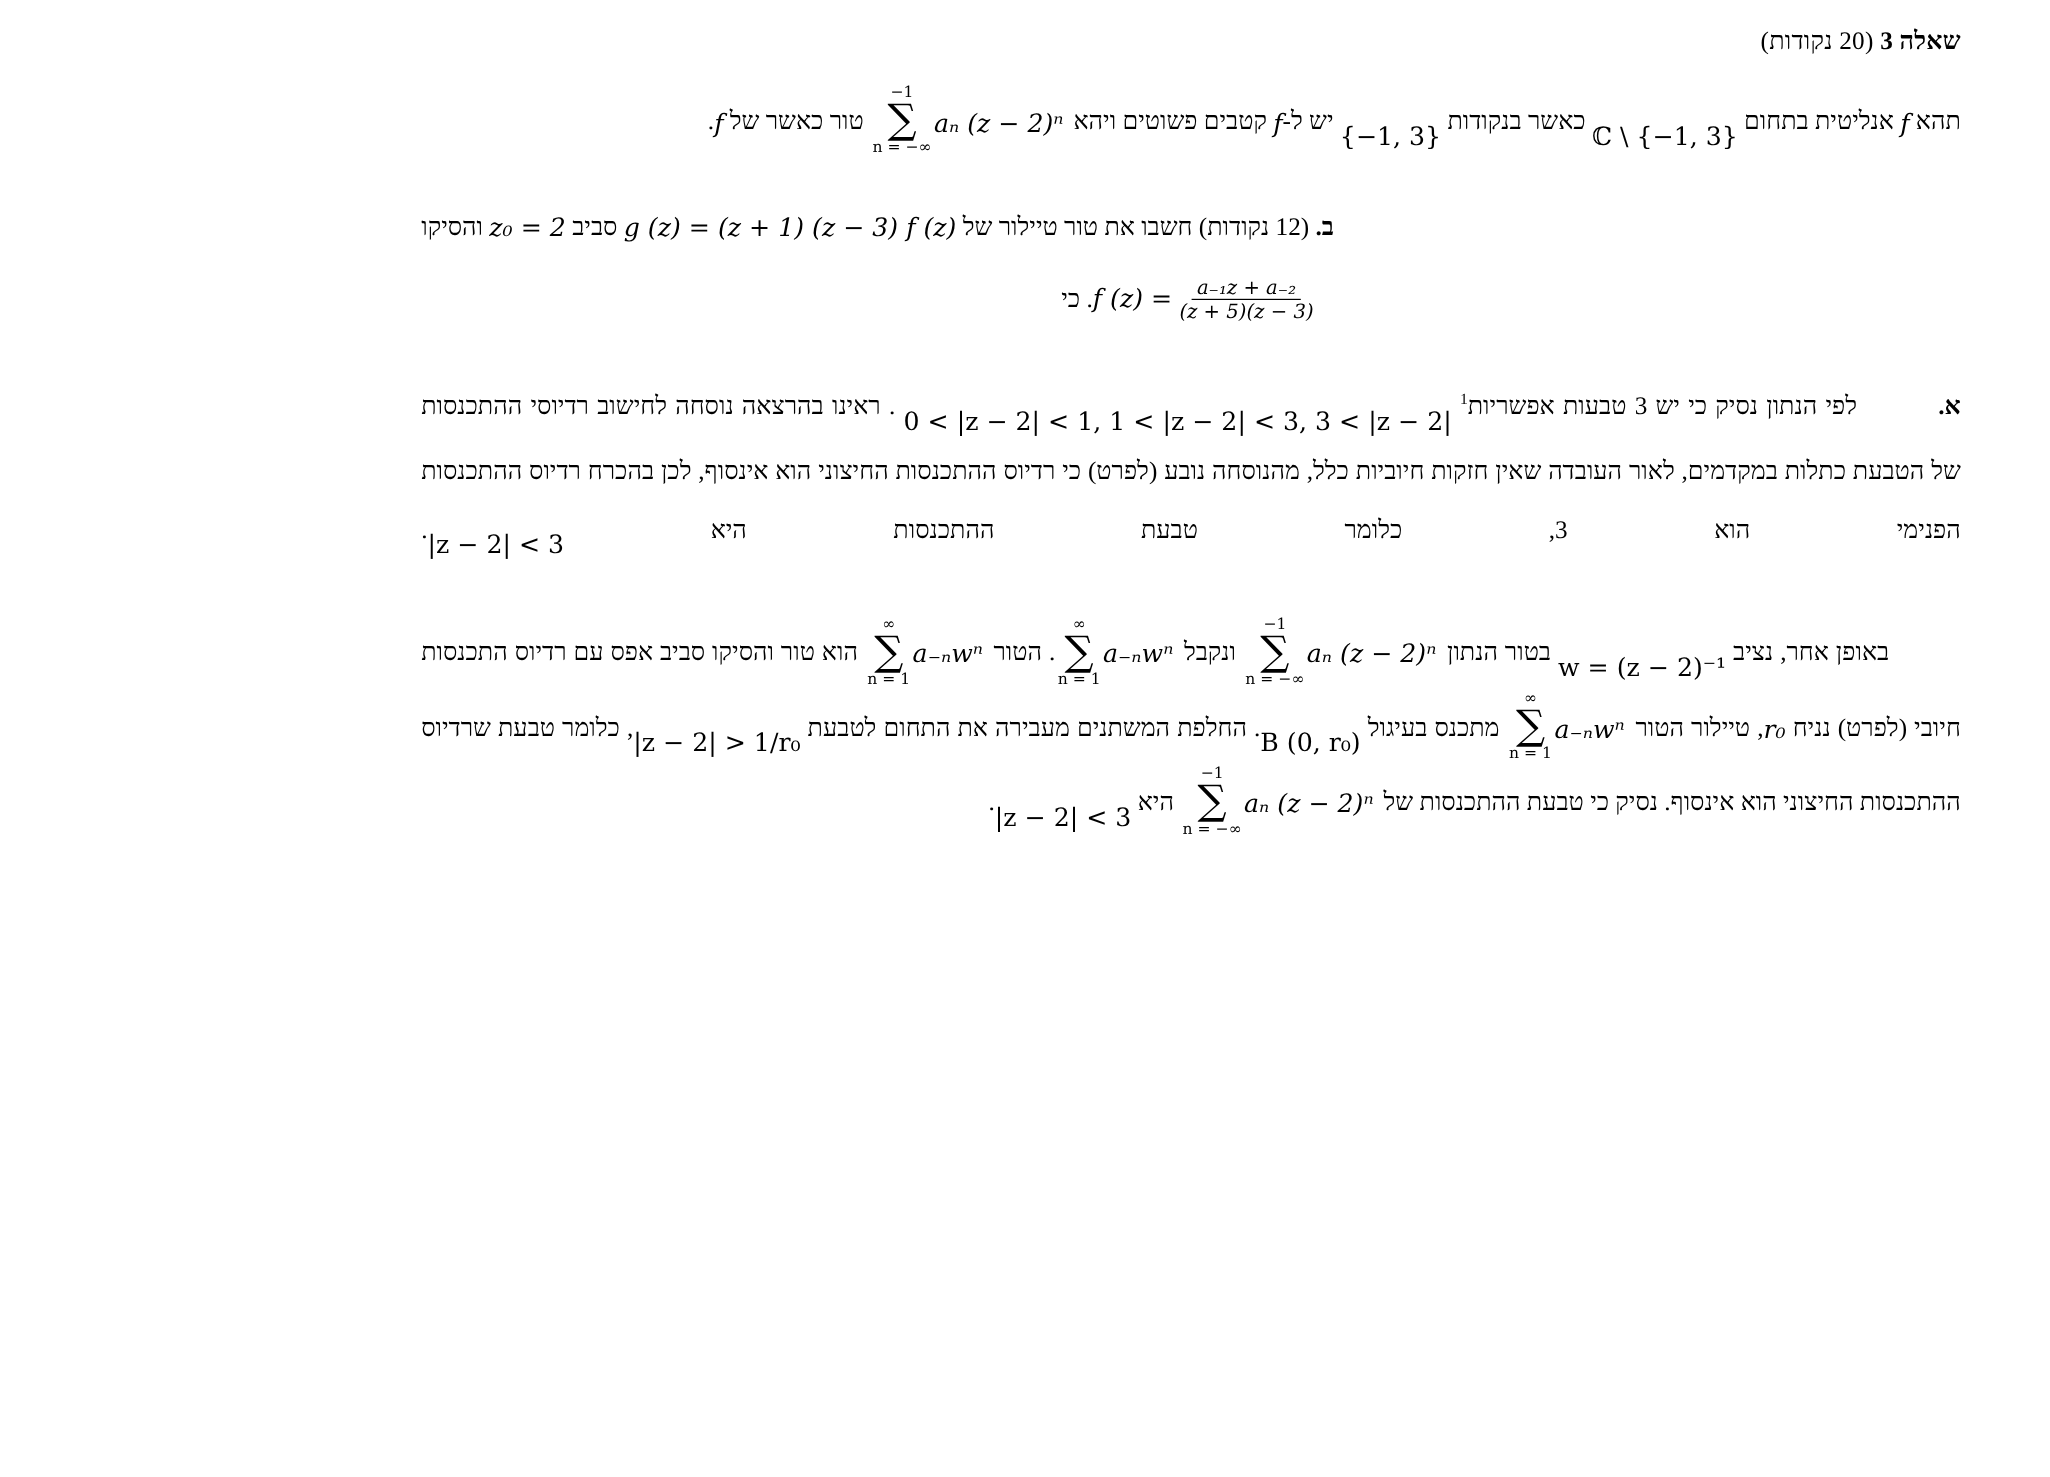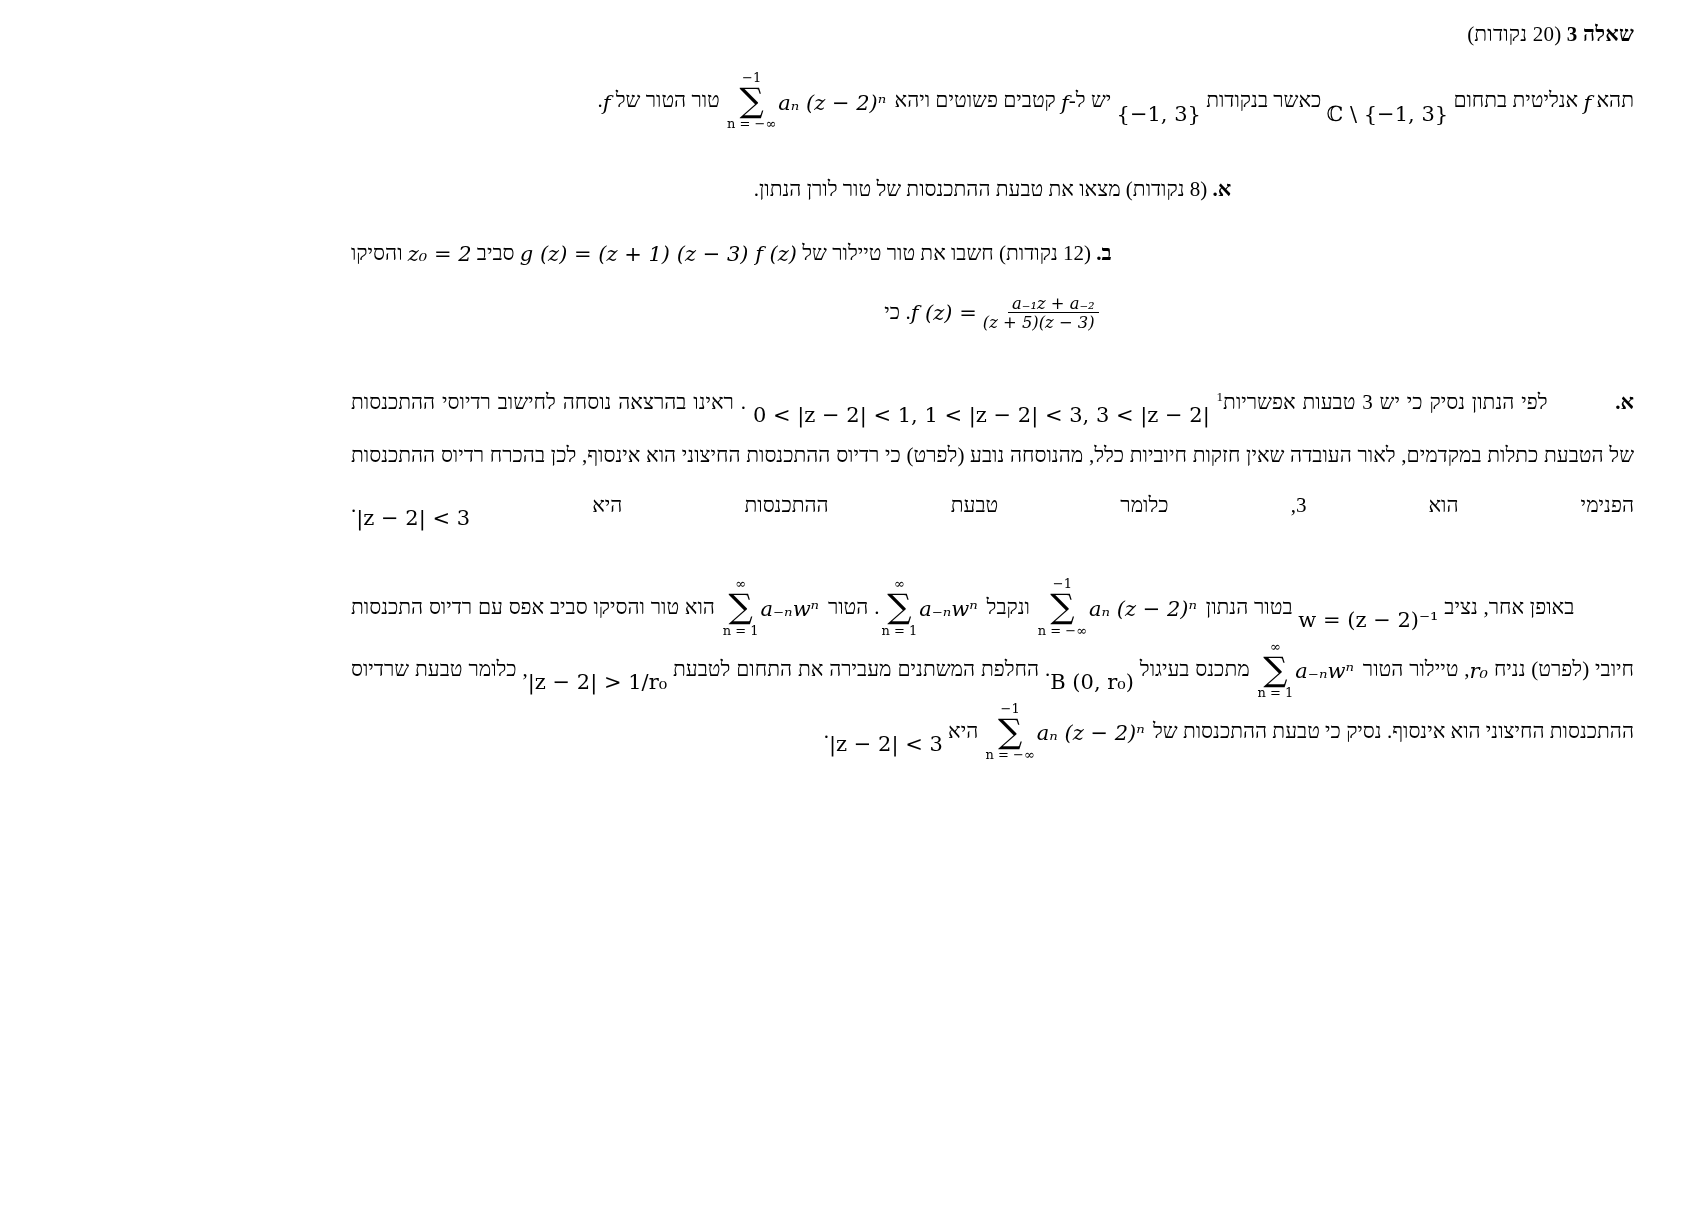--- a/index.html
+++ b/index.html
@@ -123,21 +123,21 @@
   .sum-expr {
     display: inline-block;
     vertical-align: middle;
     font-style: italic;
     margin-right: 3px;
   }
   
   .frac {
     display: inline-flex;
     flex-direction: column;
-    align-items: flex-end;
+    align-items: center;
     vertical-align: middle;
     font-size: 0.86em;
     line-height: 1.08;
     margin: 0 2px;
     position: relative;
     top: -1px;
   }
   .frac .num {
     padding: 0 4px;
     border-bottom: 1px solid #000;
@@ -171,29 +171,24 @@
     <span class="m mr">ℂ \ {−1, 3}</span>
     <span>כאשר בנקודות</span>
     <span class="m mr">{−1, 3}</span>
     <span>יש ל-</span><span class="m">f</span>
     <span>קטבים פשוטים ויהא</span>
     <span class="m"><span class="sum">
           <span class="lim-top">−1</span>
           <span class="sig">∑</span>
           <span class="lim-bot">n = −∞</span>
         </span><span class="sum-expr">aₙ (z − 2)ⁿ</span></span>
-    <span>טור הטור של</span>
+    <span>טור כאשר של</span>
     <span class="m">f</span><span>.</span>
   </div>
 
-  <div class="item" style="text-align:center;">
-    <span class="lbl">א.</span>
-    <span>(8 נקודות)</span>
-    <span>מצאו את טבעת ההתכנסות של טור לורן הנתון.</span>
-  </div>
 
   <div class="item" style="text-align:left;">
     <span class="lbl">ב.</span>
     <span>(12 נקודות)</span>
     <span>חשבו את טור טיילור של</span>
     <span class="m">g (z) = (z + 1) (z − 3) f (z)</span>
     <span>סביב</span>
     <span class="m">z₀ = 2</span>
     <span>והסיקו</span>
   </div>

